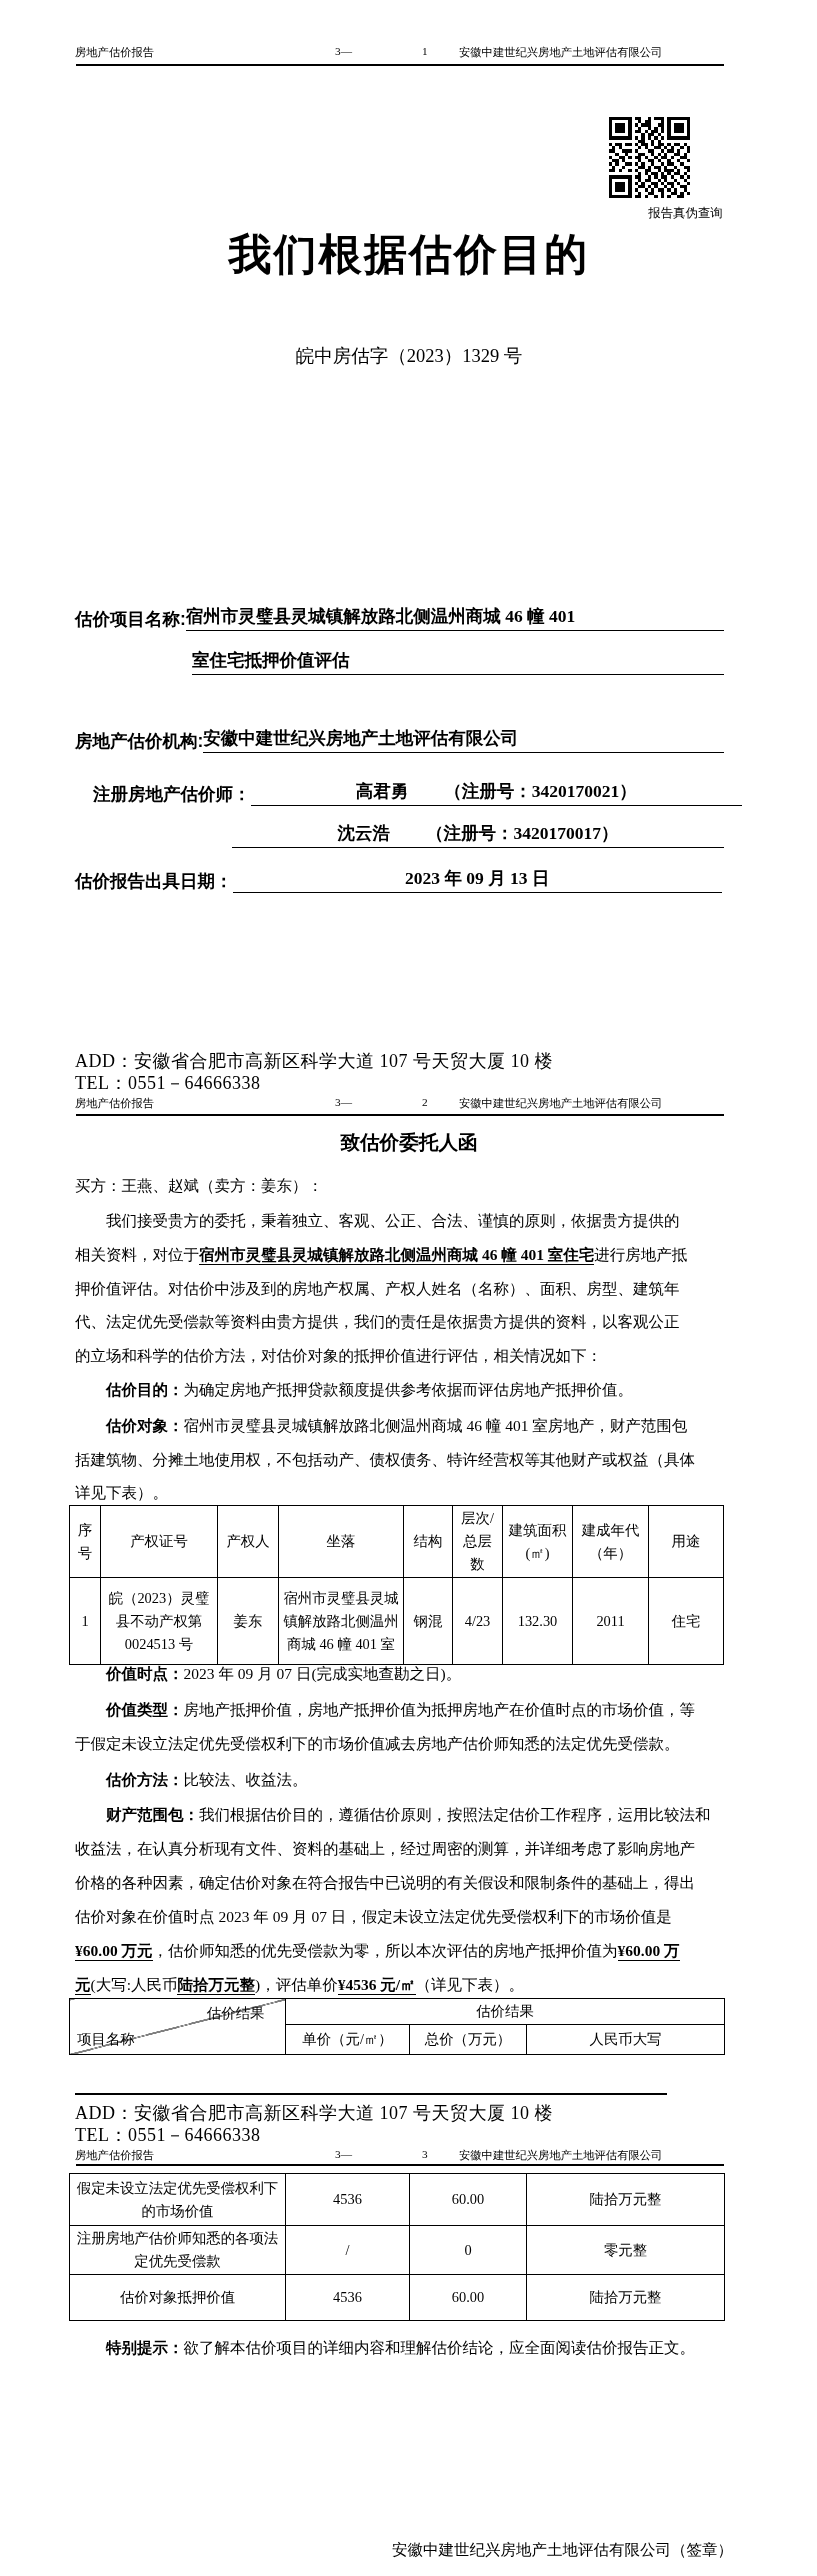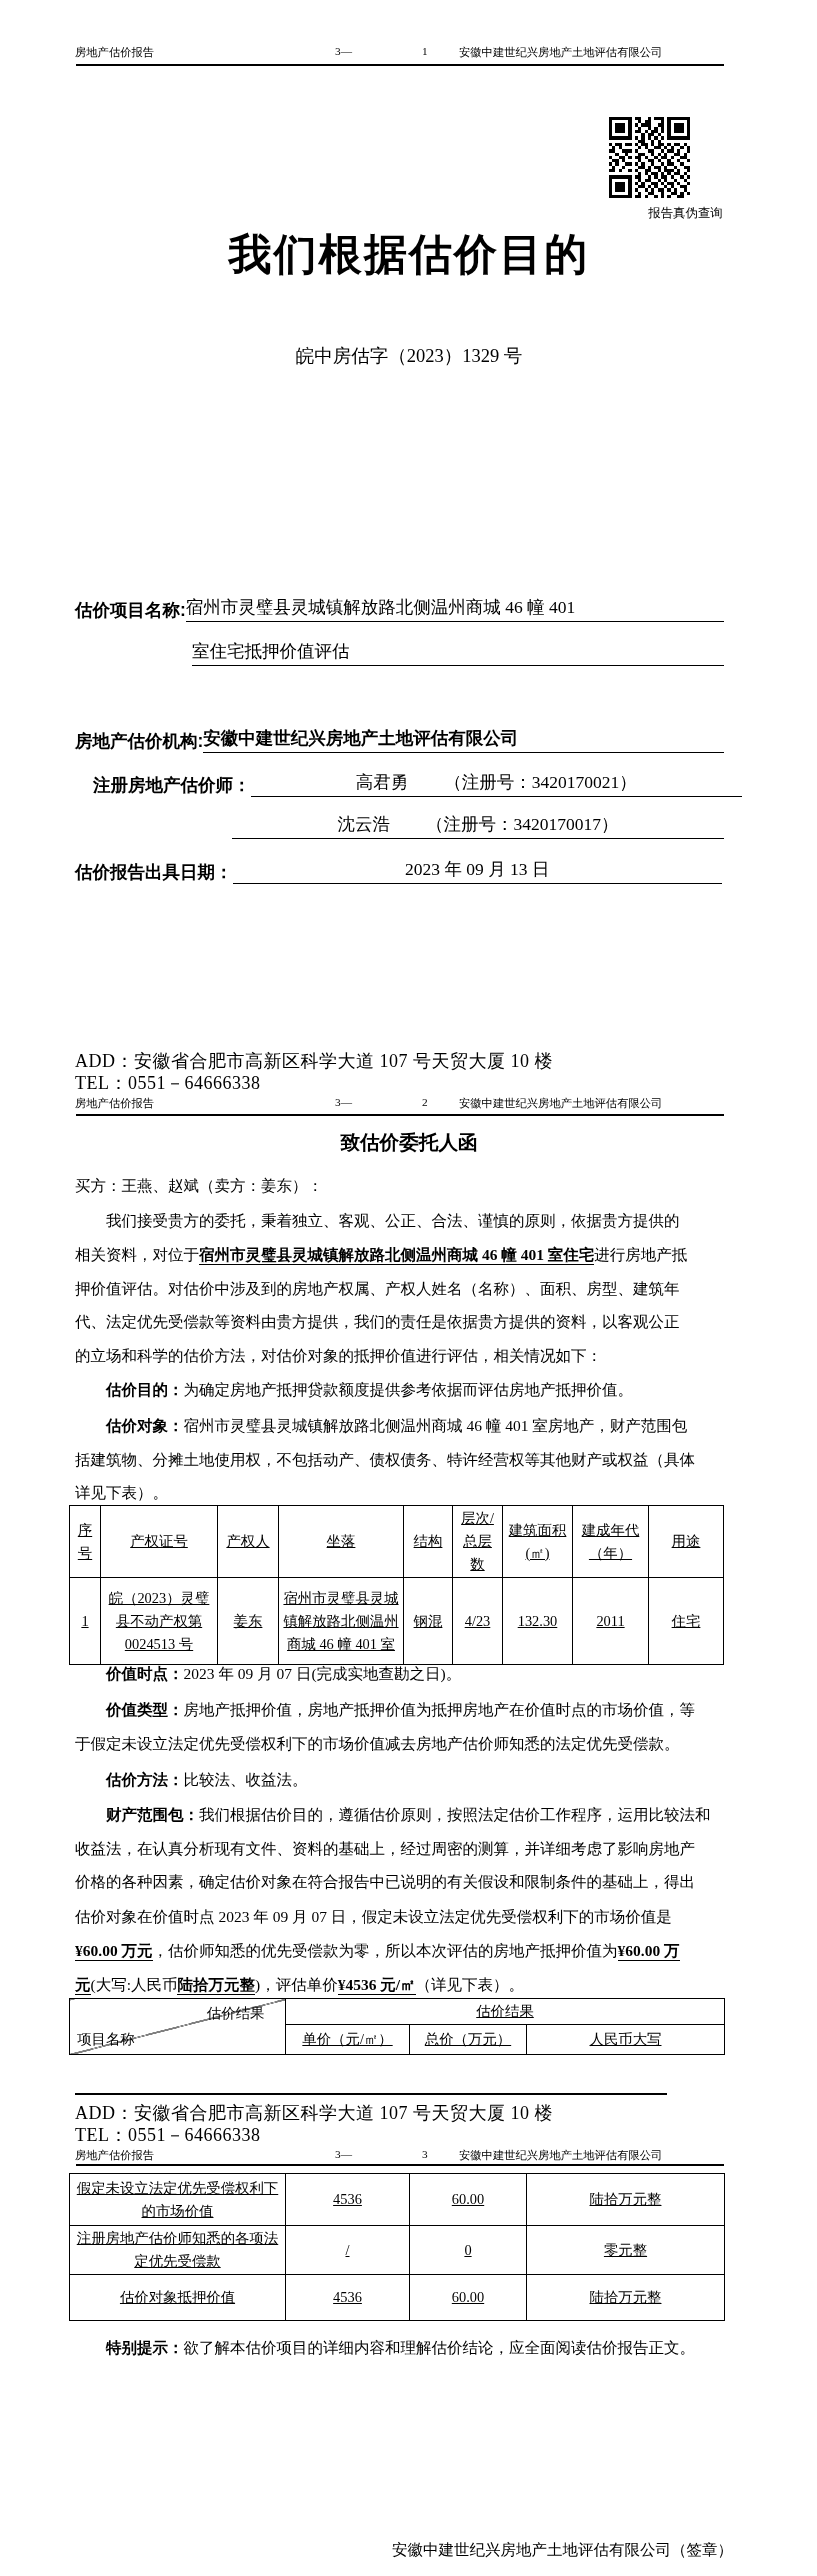--- a/index.html
+++ b/index.html
@@ -9,25 +9,25 @@
   .hdr-small{font-size:11.3px;white-space:nowrap;}
   .rule{background:#000;height:2.1px;}
   .line30{font-size:15.5px;line-height:18.5px;white-space:nowrap;}
   .indent{padding-left:31px;}
   .blbl{font-weight:bold;font-family:"Liberation Sans","DejaVu Sans",sans-serif;}
   .bu{font-weight:bold;border-bottom:1.5px solid #000;padding-bottom:1px;}
   .field{display:flex;align-items:flex-end;font-size:17.5px;line-height:23px;}
   .flabel{font-weight:bold;font-family:"Liberation Sans","DejaVu Sans",sans-serif;white-space:nowrap;flex:none;}
   .fval{flex:1;border-bottom:1.5px solid #000;white-space:nowrap;padding-bottom:1.5px;}
   .fval.center{text-align:center;}
-  .fval.boldv{font-weight:normal;}
+  .fval.boldv{font-weight:bold;margin-top:9px;}
   table.doc{border-collapse:collapse;table-layout:fixed;}
   table.doc td, table.doc th{border:1px solid #000;font-weight:normal;text-align:center;vertical-align:middle;
        padding:1px 3.1px;font-size:14.4px;line-height:23px;}
-  table.doc{border:1.5px solid #000;text-decoration:underline;}
+  table.doc{border:1.5px solid #000;}
   .rt td{font-size:15.5px;line-height:24px;}
   .diag{position:relative;background:linear-gradient(to bottom right,transparent 49.6%,#000 49.6%,#000 50.45%,transparent 50.45%);}
   .diag .c-top{position:absolute;top:3.1px;right:20.6px;font-size:14.4px;}
   .diag .c-bottom{position:absolute;bottom:3.1px;left:7.2px;font-size:14.4px;}
   .footer-line{font-size:18px;letter-spacing:0.5px;white-space:nowrap;}
 </style>
 </head>
 <body>
 
 <div id="doc">
@@ -198,21 +198,21 @@
   <div class="abs line30" style="top:1735px;left:75px;">于假定未设立法定优先受偿权利下的市场价值减去房地产估价师知悉的法定优先受偿款。</div>
 
   <div class="abs line30 indent" style="top:1771px;left:75px;">
     <span class="blbl">估价方法：</span><span>比较法、收益法。</span>
   </div>
 
   <div class="abs line30 indent" style="top:1806px;left:75px;">
     <span class="blbl">财产范围包：</span><span>我们根据估价目的，遵循估价原则，按照法定估价工作程序，运用比较法和</span>
   </div>
   <div class="abs line30" style="top:1840px;left:75px;">收益法，在认真分析现有文件、资料的基础上，经过周密的测算，并详细考虑了影响房地产</div>
-  <div class="abs line30" style="top:1874px;left:75px;font-family:Liberation Mono, monospace;">价格的各种因素，确定估价对象在符合报告中已说明的有关假设和限制条件的基础上，得出</div>
+  <div class="abs line30" style="top:1874px;left:75px;">价格的各种因素，确定估价对象在符合报告中已说明的有关假设和限制条件的基础上，得出</div>
   <div class="abs line30" style="top:1908px;left:75px;">估价对象在价值时点 2023 年 09 月 07 日，假定未设立法定优先受偿权利下的市场价值是</div>
   <div class="abs line30" style="top:1942px;left:75px;">
     <span class="bu">¥60.00 万元</span><span>，估价师知悉的优先受偿款为零，所以本次评估的房地产抵押价值为</span><span class="bu">¥60.00 万</span>
   </div>
   <div class="abs line30" style="top:1976px;left:75px;">
     <span class="bu">元</span><span>(大写:人民币</span><span class="bu">陆拾万元整</span><span>)，评估单价</span><span class="bu">¥4536 元/㎡</span><span>（详见下表）。</span>
   </div>
 
   <table class="doc rt abs" style="top:1998px;left:69px;width:655px;">
     <colgroup>

